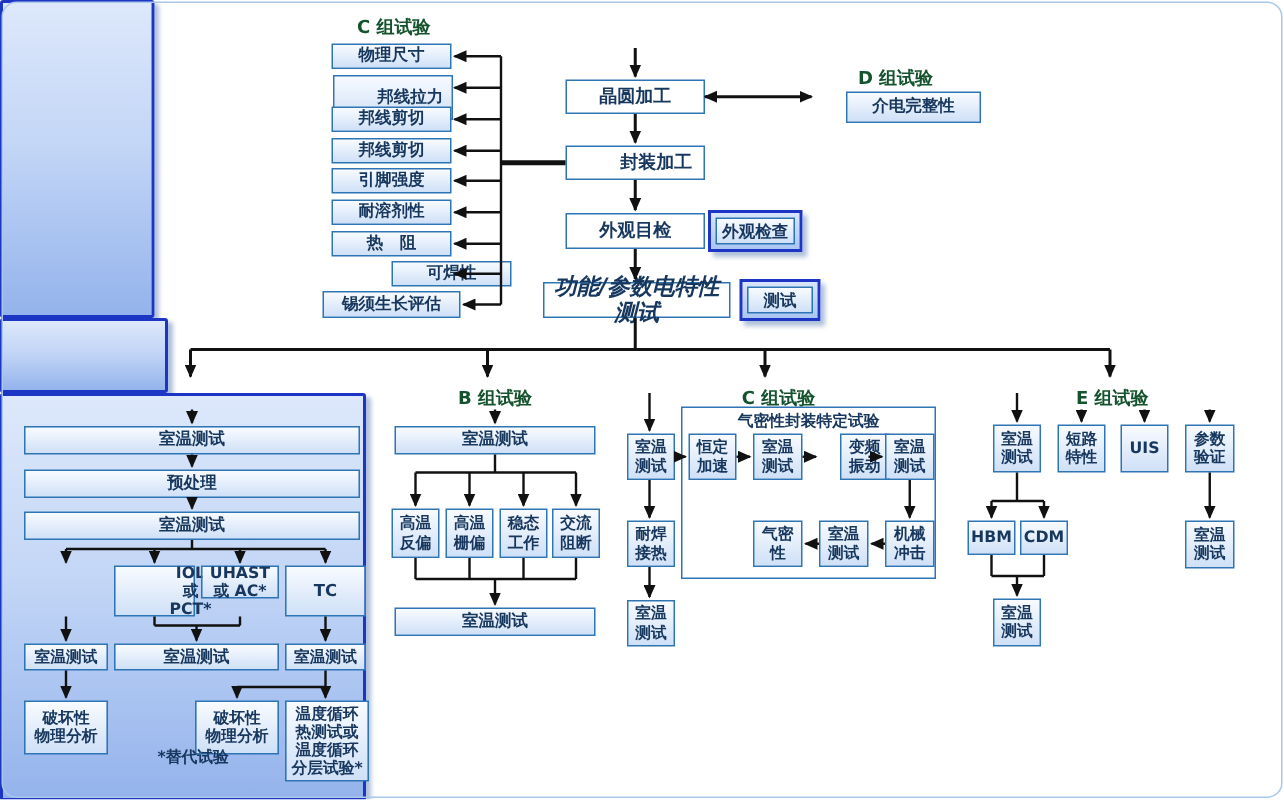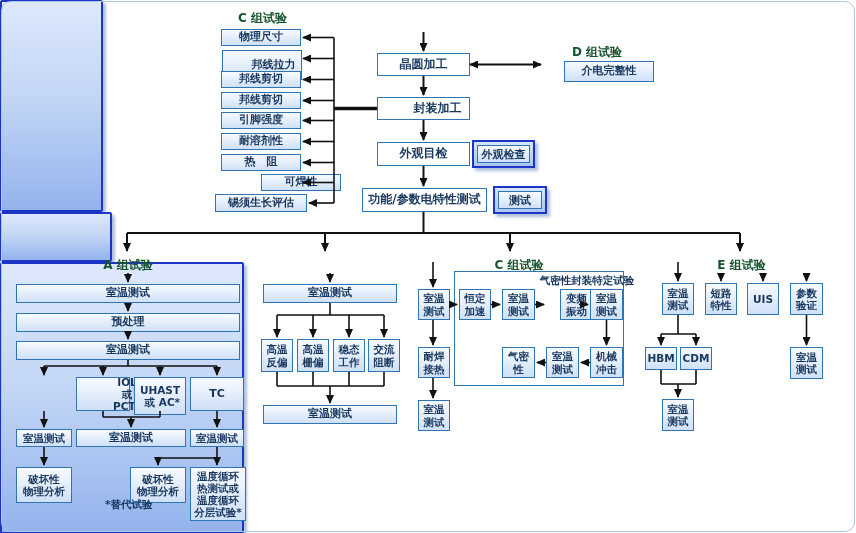--- a/index.html
+++ b/index.html
@@ -14,70 +14,70 @@
          box-shadow:3px 3px 3px rgba(110,140,185,.55);}
   .gtitle{position:absolute;text-align:center;font-weight:bold;color:#14532d;font-size:12px;line-height:14px;}
   .item{background:linear-gradient(180deg,#f8fbff 0%,#cfe0f7 100%);border:1.5px solid #2e75b6;font-size:11px;}
   .sm{font-size:10.5px;}
   .dblo{position:absolute;box-sizing:border-box;border:2.4px solid #1d35c4;
         background:linear-gradient(180deg,#d8e5fa,#aac6f1);box-shadow:3px 3px 3px rgba(110,140,185,.55);}
   .dbli{position:absolute;left:3px;top:3px;right:3px;bottom:3px;box-sizing:border-box;
         border:1.5px solid #2e75b6;background:linear-gradient(180deg,#f8fbff,#cfe0f7);
         display:flex;align-items:center;justify-content:center;font-weight:bold;color:#17375e;font-size:11px;}
   .hermetic{position:absolute;box-sizing:border-box;border:1.5px solid #2e75b6;background:transparent;}
-  .hlabel{position:absolute;text-align:center;font-weight:bold;color:#17375e;font-size:10.5px;padding-left:48px;}
+  .hlabel{position:absolute;text-align:center;font-weight:bold;color:#17375e;font-size:10.5px;}
   .note{position:absolute;font-weight:bold;color:#17375e;font-size:10.5px;}
   svg.wires{position:absolute;left:0;top:0;pointer-events:none;}
 </style>
 </head>
 <body>
 
 <div class="canvas">
   <div class="frame"></div>
 
   <div class="group" style="left:213px;top:8px;width:99px;height:208px;"></div>
   <div class="group" style="left:543px;top:42px;width:108px;height:46px;"></div>
   <div class="group" style="left:8px;top:255px;width:240px;height:268px;"></div>
 
   <div class="gtitle" style="left:213px;top:11px;width:99px;">C 组试验</div>
   <div class="gtitle" style="left:543px;top:45px;width:108px;">D 组试验</div>
-  <div class="gtitle" style="left:8px;top:258px;width:240px;">A 组试验</div>
+  <div class="gtitle" style="left:255px;top:258px;width:150px;">B 组试验</div>
   <div class="gtitle" style="left:410px;top:258px;width:218px;">C 组试验</div>
   <div class="gtitle" style="left:635px;top:258px;width:213px;">E 组试验</div>
 
   <div class="box item" style="left:221px;top:29px;width:80px;height:17px;">物理尺寸</div>
   <div class="box item" style="left:222px;top:50px;width:80px;height:30px;padding-left:23px;">邦线拉力</div>
   <div class="box item" style="left:221px;top:71px;width:80px;height:17px;">邦线剪切</div>
   <div class="box item" style="left:221px;top:92px;width:80px;height:17px;">邦线剪切</div>
   <div class="box item" style="left:221px;top:112px;width:80px;height:17px;">引脚强度</div>
   <div class="box item" style="left:221px;top:133px;width:80px;height:17px;">耐溶剂性</div>
   <div class="box item" style="left:221px;top:154px;width:80px;height:17px;">热　阻</div>
   <div class="box item" style="left:221px;top:174px;width:80px;height:17px;margin-left:40px;">可焊性</div>
   <div class="box item" style="left:215px;top:194px;width:92px;height:18px;">锡须生长评估</div>
 
   <div class="box flow" style="left:377px;top:53px;width:93px;height:23px;">晶圆加工</div>
   <div class="box flow" style="left:377px;top:97px;width:93px;height:23px;padding-left:28px;">封装加工</div>
   <div class="box flow" style="left:377px;top:142px;width:93px;height:24px;">外观目检</div>
-  <div class="box flow" style="left:362px;top:188px;width:125px;height:24px;font-size:12px;">功能/参数电特性测试</div>
+  <div class="box flow" style="left:362px;top:188px;width:125px;height:24px;font-size:15px;font-style:italic;">功能/参数电特性测试</div>
 
   <div class="box item" style="left:552px;top:61px;width:90px;height:21px;margin-left:12px;">介电完整性</div>
 
   <div class="dblo" style="left:472px;top:140px;width:63px;height:28px;">
     <div class="dbli">外观检查</div>
   </div>
   <div class="dblo" style="left:493px;top:186px;width:54px;height:28px;">
     <div class="dbli">测试</div>
   </div>
 
   <div class="box item" style="left:16px;top:284px;width:224px;height:19px;">室温测试</div>
   <div class="box item" style="left:16px;top:313px;width:224px;height:19px;">预处理</div>
   <div class="box item" style="left:16px;top:341px;width:224px;height:19px;">室温测试</div>
   <div class="box item sm" style="left:76px;top:377px;width:54px;height:34px;padding-left:48px;">IOL 或
 PCT*</div>
-  <div class="box item sm" style="left:134px;top:377px;width:52px;height:38px;text-align:right;">UHAST
+  <div class="box item sm" style="left:134px;top:377px;width:52px;height:22px;">UHAST
 或 AC*</div>
   <div class="box item" style="left:190px;top:377px;width:54px;height:34px;">TC</div>
   <div class="box item sm" style="left:16px;top:429px;width:56px;height:18px;">室温测试</div>
   <div class="box item" style="left:76px;top:429px;width:110px;height:18px;">室温测试</div>
   <div class="box item sm" style="left:190px;top:429px;width:54px;height:18px;">室温测试</div>
   <div class="box item sm" style="left:16px;top:467px;width:56px;height:36px;">破坏性
 物理分析</div>
   <div class="box item sm" style="left:130px;top:467px;width:56px;height:36px;">破坏性
 物理分析</div>
   <div class="box item sm" style="left:190px;top:467px;width:56px;height:54px;">温度循环

